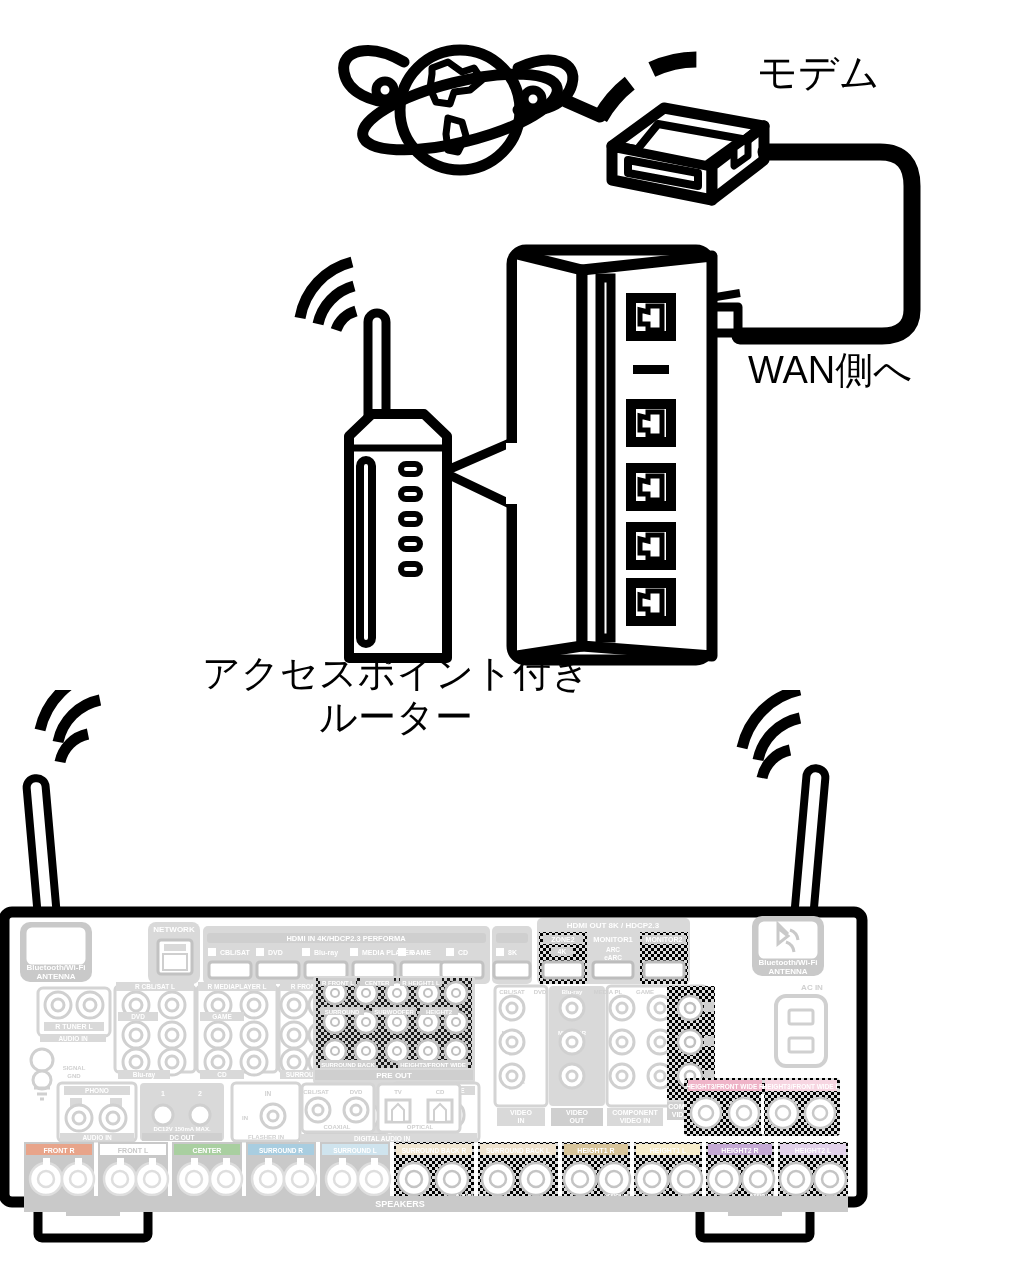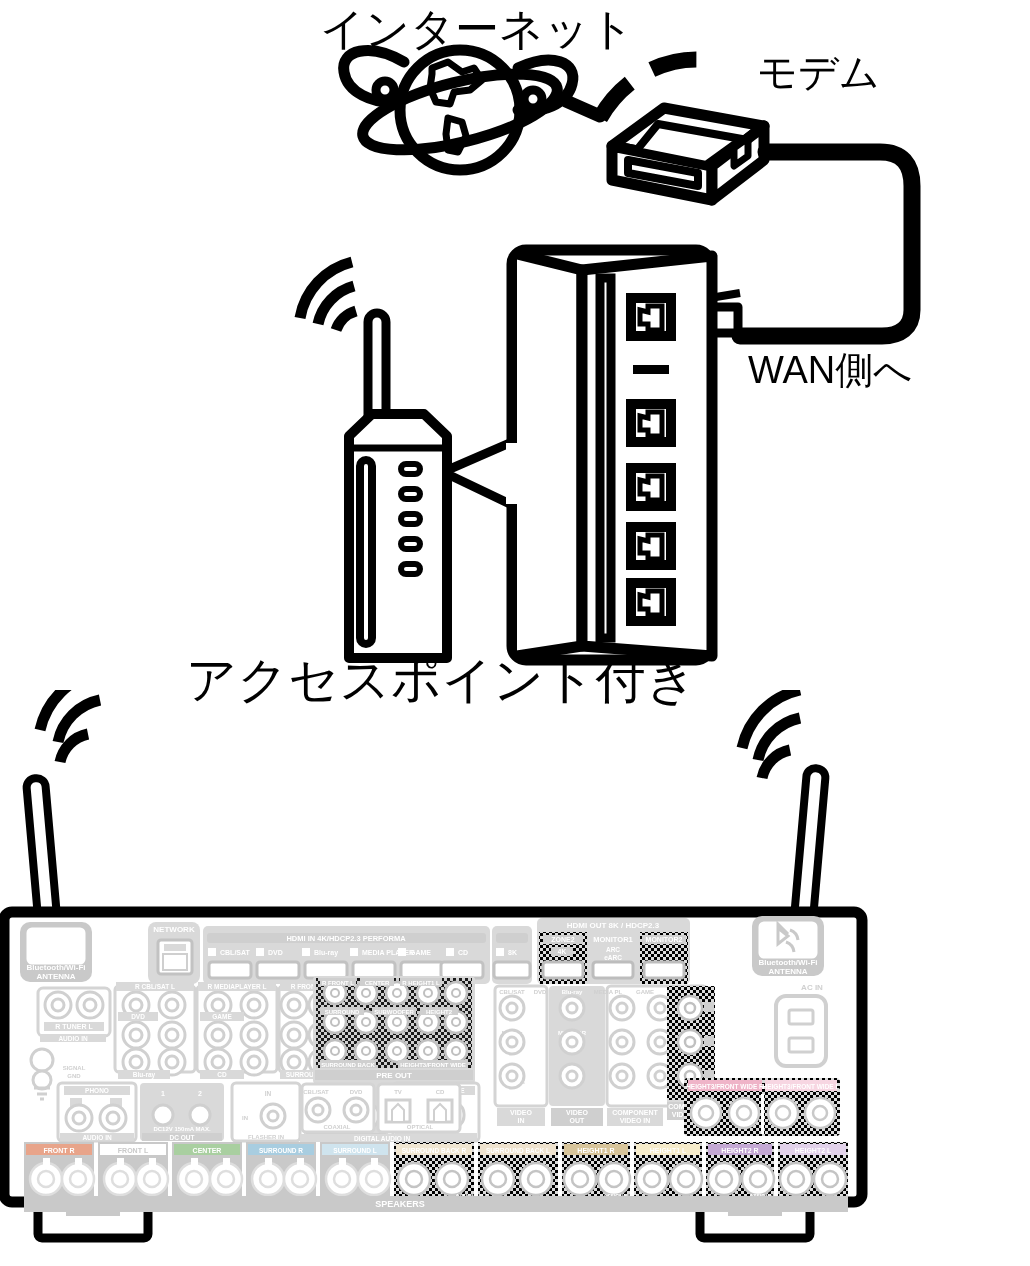--- a/index.html
+++ b/index.html
@@ -6,21 +6,21 @@
   html,body{margin:0;padding:0;background:#fff;}
   body{
     font-family:"Liberation Sans","DejaVu Sans",sans-serif;
     width:1030px;height:1266px;position:relative;overflow:hidden;
   }
   .stage{position:absolute;left:0;top:0;width:1030px;height:1266px;}
   .lbl{position:absolute;color:#000;white-space:nowrap;}
   .lbl-internet{left:320px;top:0px;font-size:44px;letter-spacing:0px;}
   .lbl-modem{left:757px;top:45px;font-size:40px;}
   .lbl-wan{left:748px;top:345px;font-size:38px;}
-  .lbl-router{left:186px;top:652px;font-size:50px;text-align:center;width:420px;line-height:1.15;}
+  .lbl-router{left:186px;top:652px;font-size:38px;text-align:center;width:420px;line-height:1.15;}
   svg{display:block;}
   .sv{position:absolute;left:0;top:0;}
 </style>
 </head>
 <body>
 
 <div class="stage">
 
   <svg class="sv" width="1030" height="900" viewBox="0 0 1030 900">
 
@@ -114,25 +114,25 @@
       </g>
     </g>
 
     <g fill="none" stroke="#000" stroke-width="11" stroke-linecap="butt">
       <path d="M300 318 A 70 70 0 0 1 352 262"></path>
       <path d="M318 324 A 50 50 0 0 1 354 286"></path>
       <path d="M336 330 A 30 30 0 0 1 356 311"></path>
     </g>
   </svg>
 
-  <div class="lbl lbl-internet">インターネット</div>
   <div class="lbl lbl-wan">WAN側へ</div>
   <div class="lbl lbl-modem">モデム</div>
   <div class="lbl lbl-router">
     <div>アクセスポイント付き</div>
+    <div>ルーター</div>
   </div>
 
   <svg class="sv" style="top:690px" width="1030" height="576" viewBox="0 0 1030 576">
     <defs>
       <pattern id="hatch" width="6" height="6" patternUnits="userSpaceOnUse">
         <rect width="6" height="6" fill="#000"></rect>
         <rect width="3" height="3" fill="#dcdcdc"></rect>
         <rect x="3" y="3" width="3" height="3" fill="#dcdcdc"></rect>
       </pattern>
       <pattern id="hatch2" width="6" height="6" patternUnits="userSpaceOnUse">

